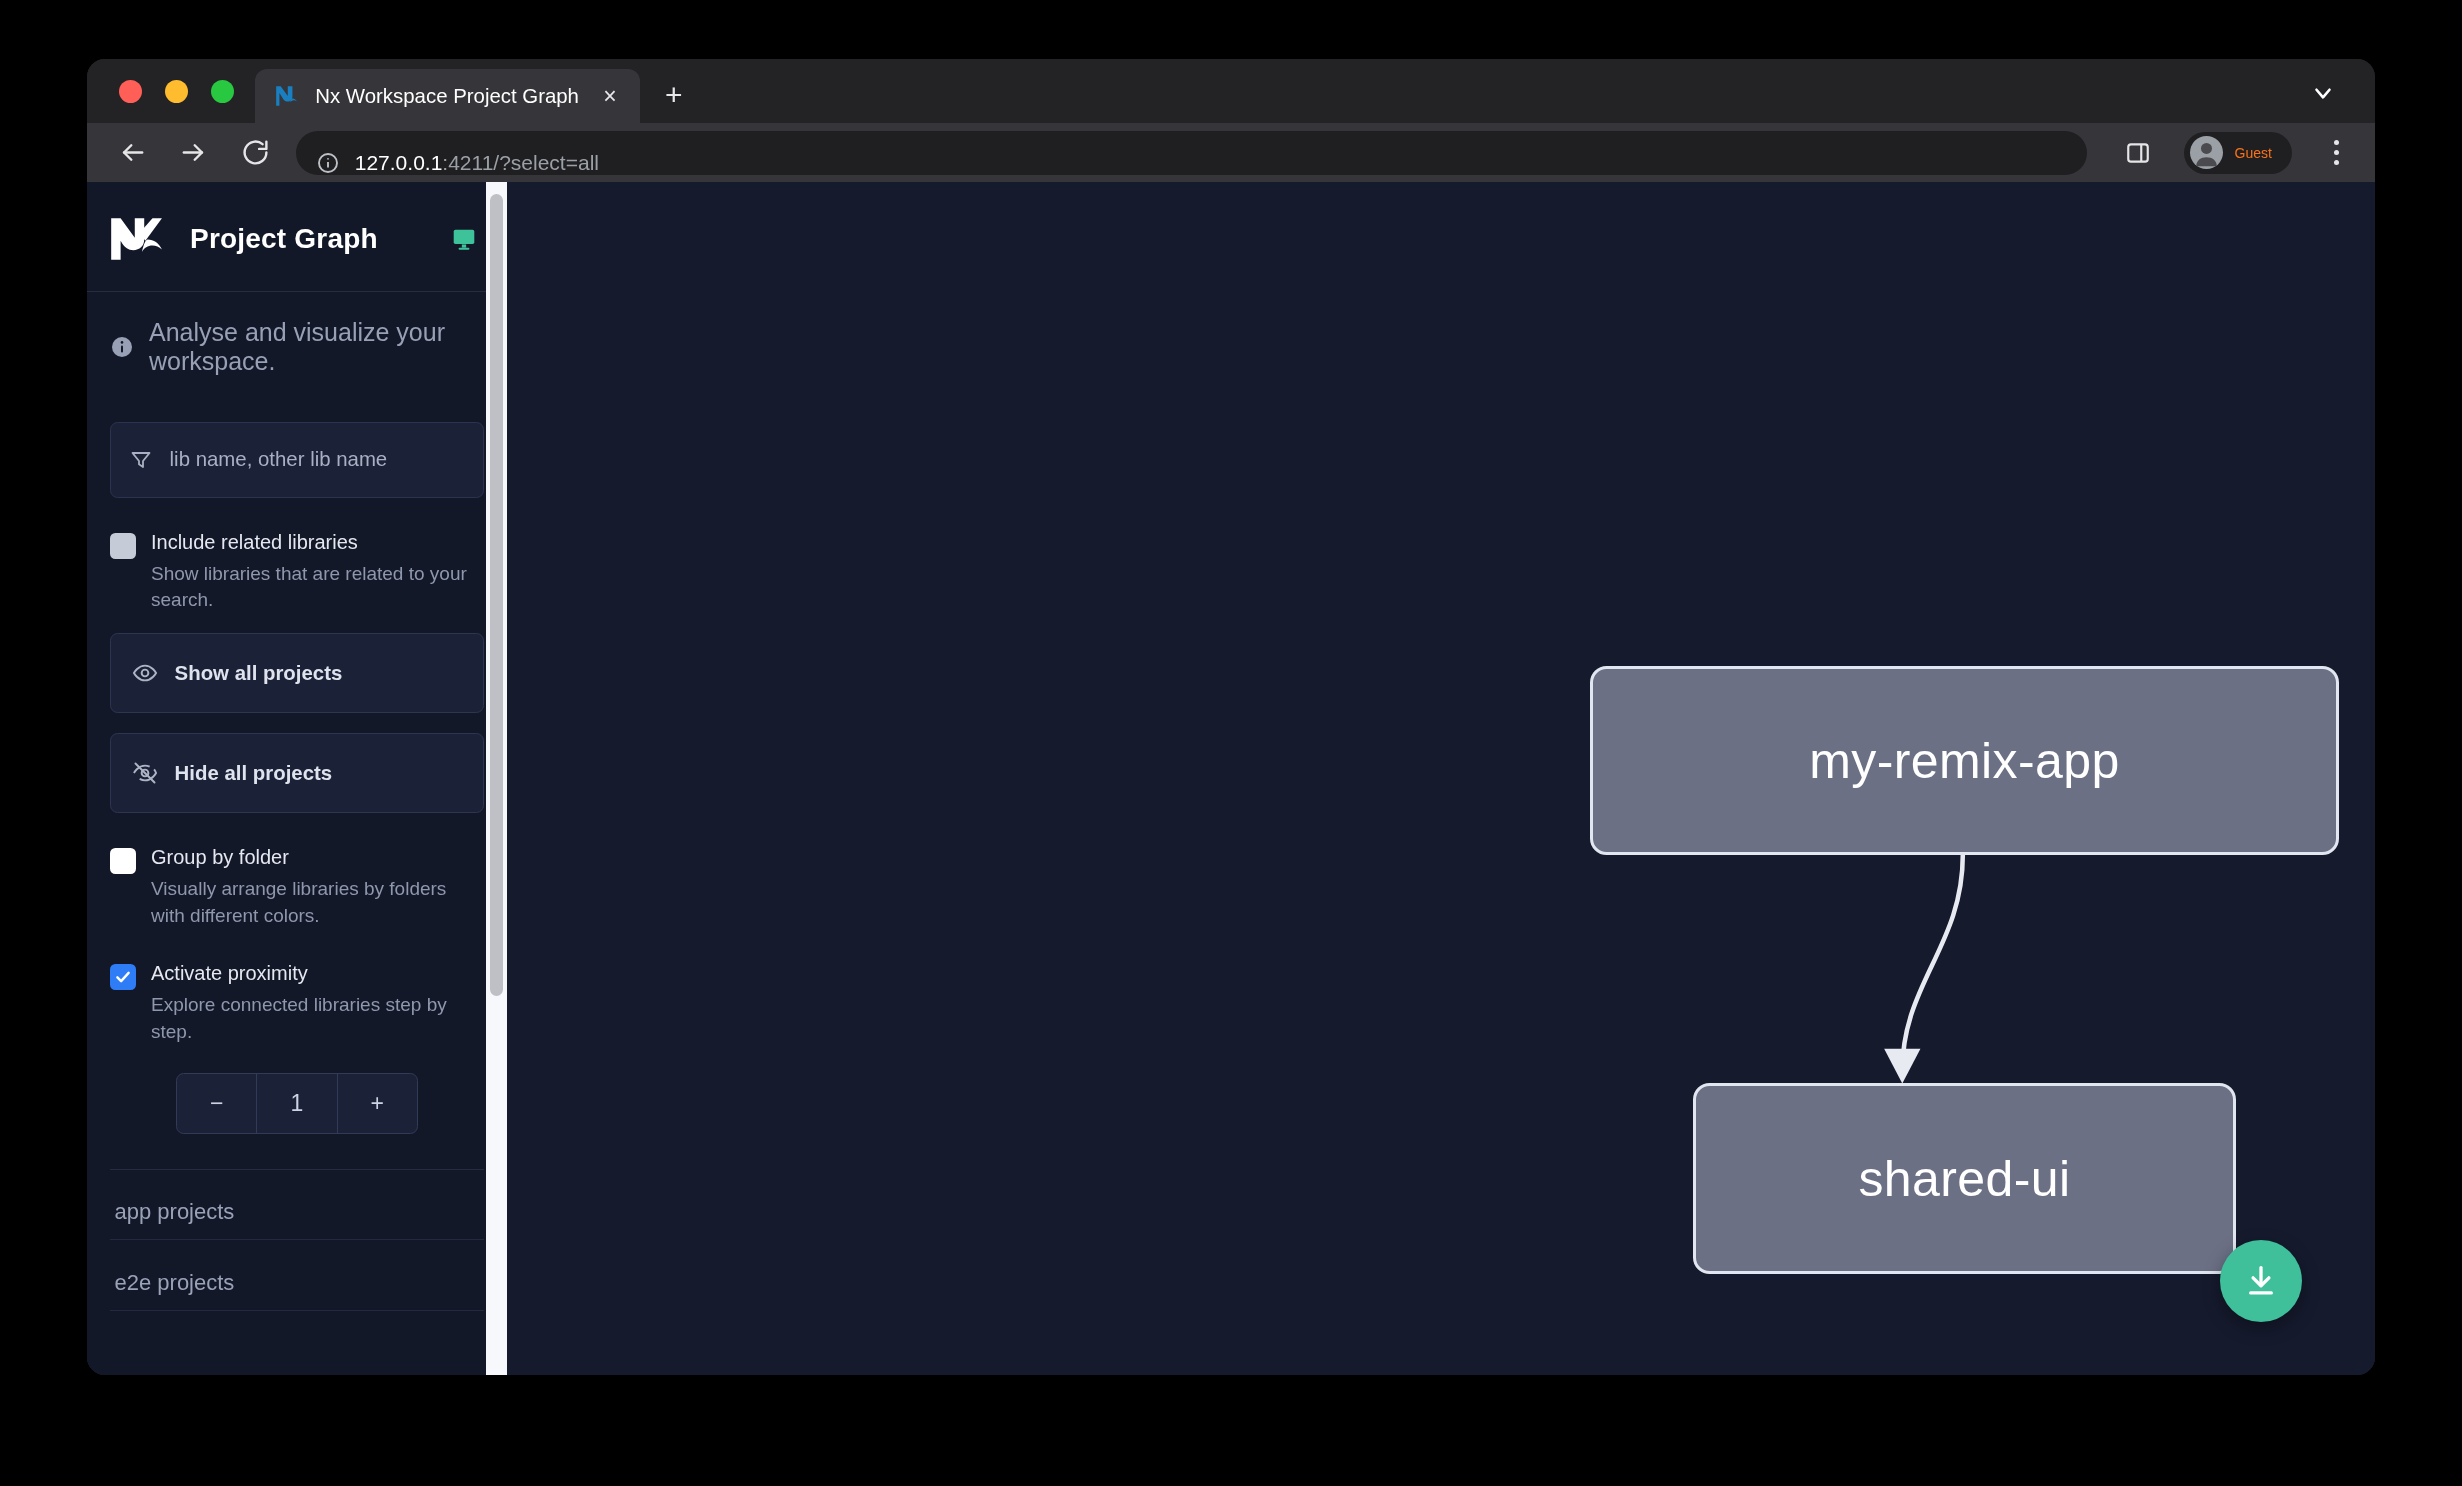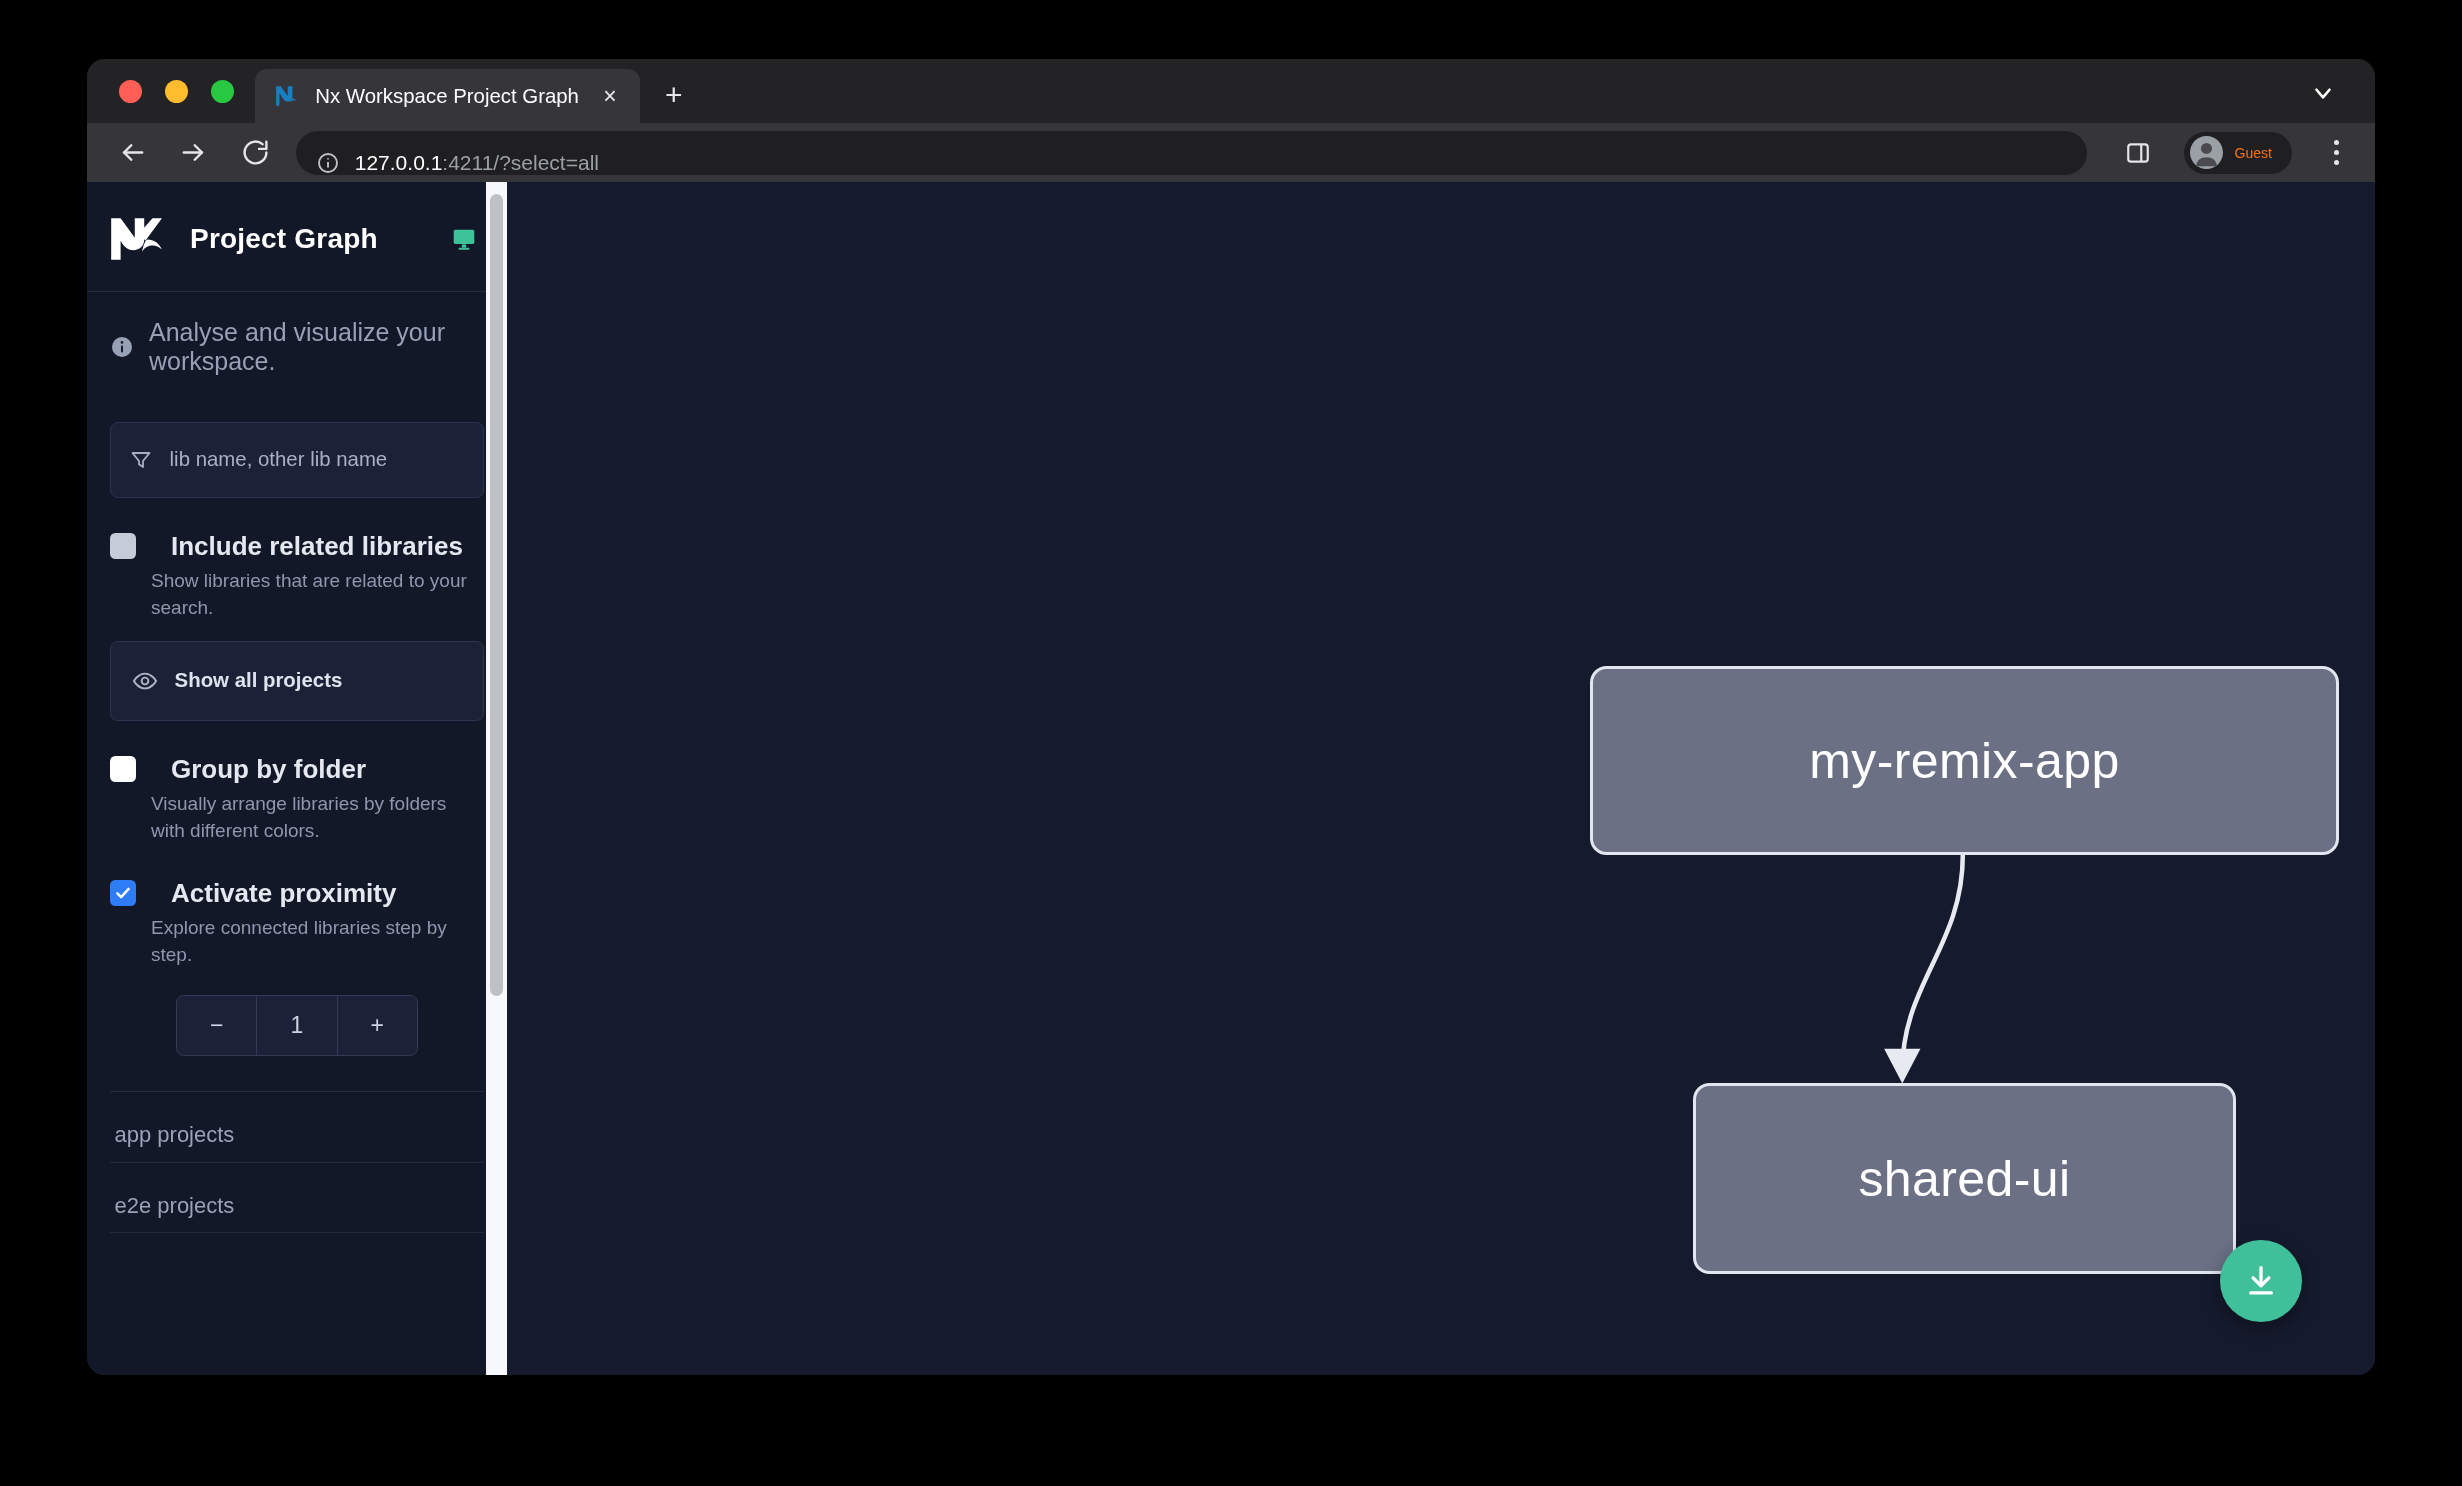--- a/index.html
+++ b/index.html
@@ -190,21 +190,21 @@
   .cbox {
     width: 26px; height: 26px; border-radius: 5.3px;
     flex: none; margin-top: 3px;
   }
   .cbox.gray  { background: #c6cbd8; }
   .cbox.white { background: #ffffff; }
   .cbox.blue  {
     background: #2f7df6;
     display: flex; align-items: center; justify-content: center;
   }
-  .check-label { color:#e5e8f0; font-size: 26px; font-weight: 700; line-height:1.25;margin-left:20px; }
+  .check-label { color:#e5e8f0; font-size: 20px; font-weight: 400; line-height:1.25; }
   .check-desc  { color:#8f97ad; font-size: 19px; line-height: 1.4; margin-top: 6px; }
 
   .btn {
     display: flex; align-items: center; gap: 16.6px;
     width: 100%; height: 80px;
     background: #1b2136;
     border: 0.8px solid #2e3550;
     border-radius: 7.6px;
     color: #dfe3ee;
     font-size: 20.4px; font-weight: 700;
@@ -422,20 +422,30 @@
         <button class="btn">
           <span class="i">
             <svg width="26" height="26" viewBox="0 0 24 24" fill="none" stroke="currentColor" stroke-width="1.8">
               <path d="M1.8 12S5.5 5.2 12 5.2 22.2 12 22.2 12 18.5 18.8 12 18.8 1.8 12 1.8 12z"></path>
               <circle cx="12" cy="12" r="3.1"></circle>
             </svg>
           </span>
           <span>Show all projects</span>
         </button>
 
+        <button class="btn">
+          <span class="i">
+            <svg width="26" height="26" viewBox="0 0 24 24" fill="none" stroke="currentColor" stroke-width="1.8">
+              <path d="M1.8 12S5.5 5.2 12 5.2c1.6 0 3 .4 4.3 1M20.4 8.6c1.2 1.5 1.8 3.4 1.8 3.4S18.5 18.8 12 18.8c-1.9 0-3.5-.6-4.9-1.4"></path>
+              <circle cx="12" cy="12" r="3.1"></circle>
+              <line x1="3.2" y1="3.2" x2="20.8" y2="20.8" stroke-linecap="round"></line>
+            </svg>
+          </span>
+          <span>Hide all projects</span>
+        </button>
 
         <div class="check-row">
           <span class="cbox white"></span>
           <div>
             <div class="check-label">Group by folder</div>
             <div class="check-desc">Visually arrange libraries by folders with different colors.</div>
           </div>
         </div>
 
         <div class="check-row">

